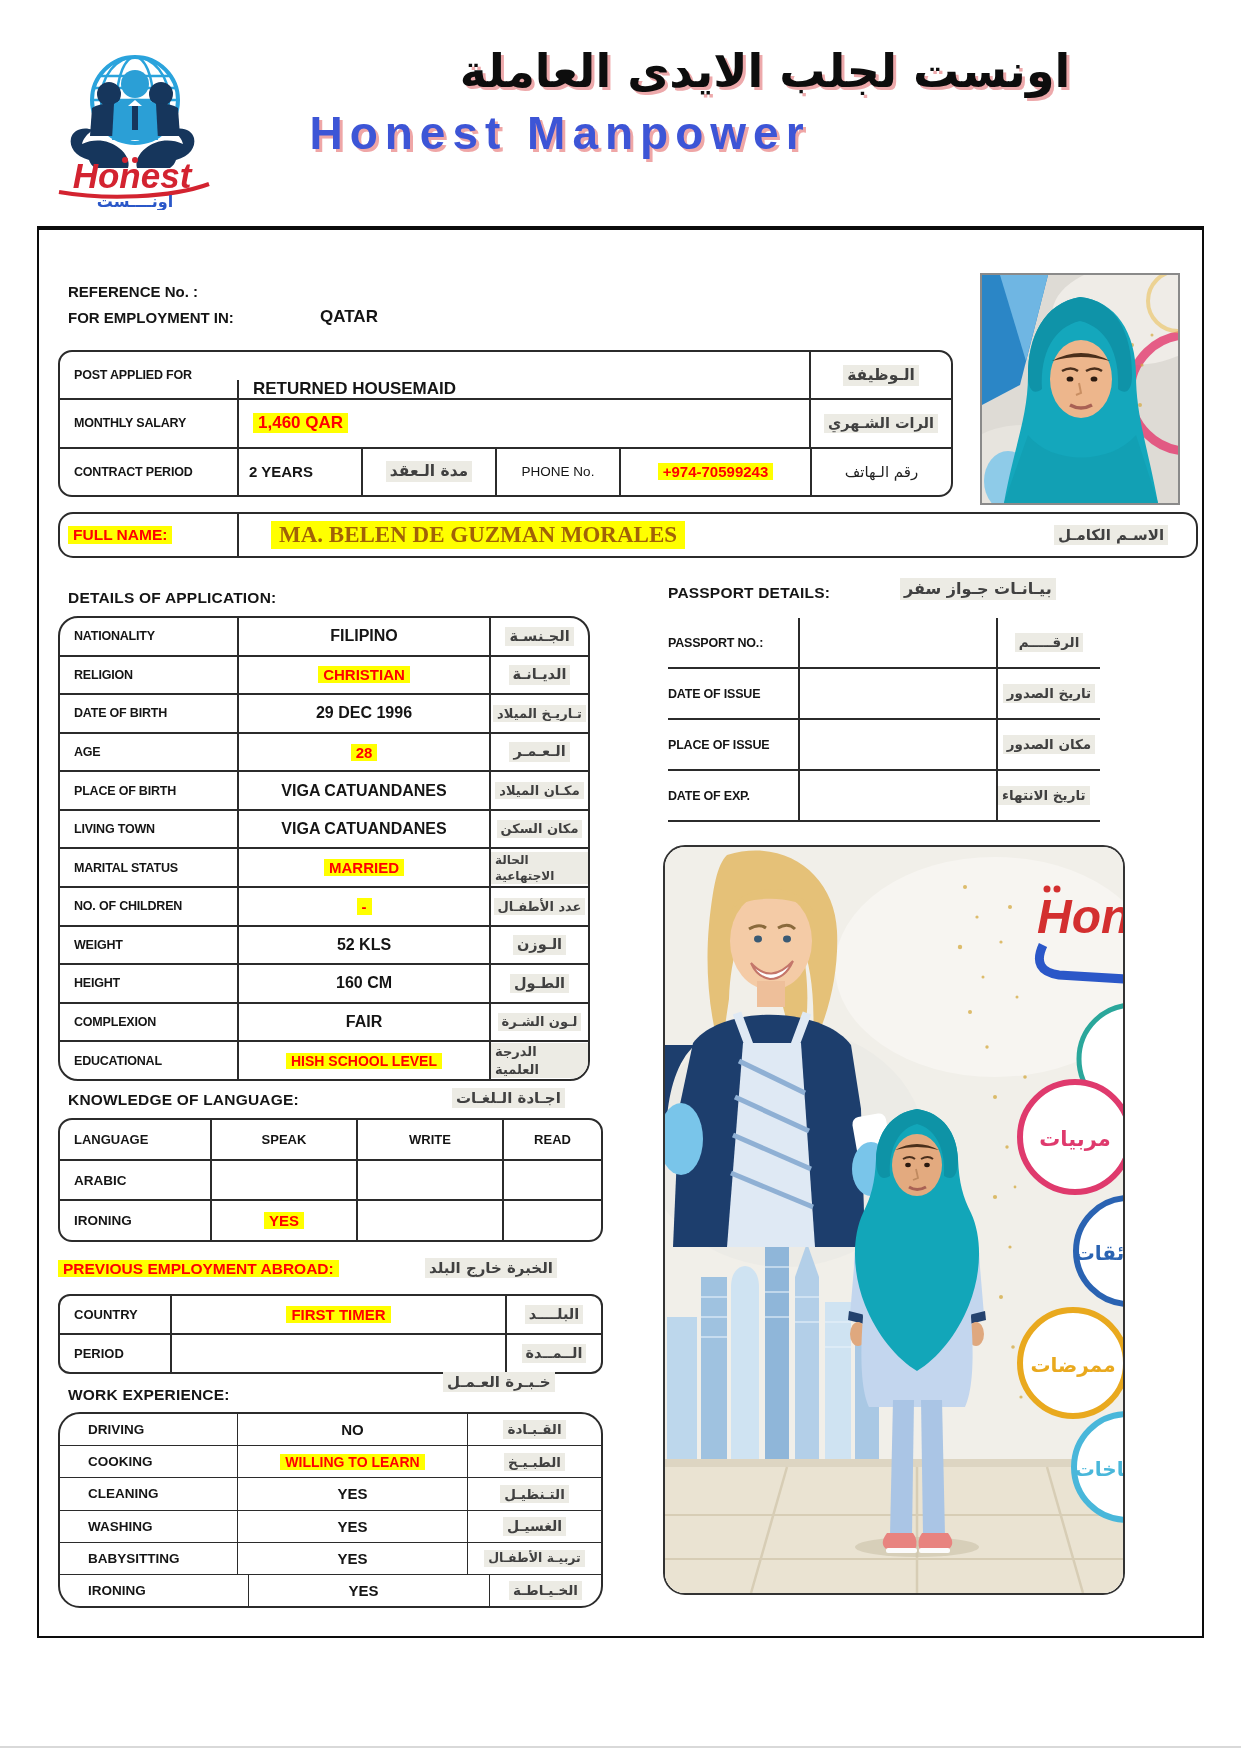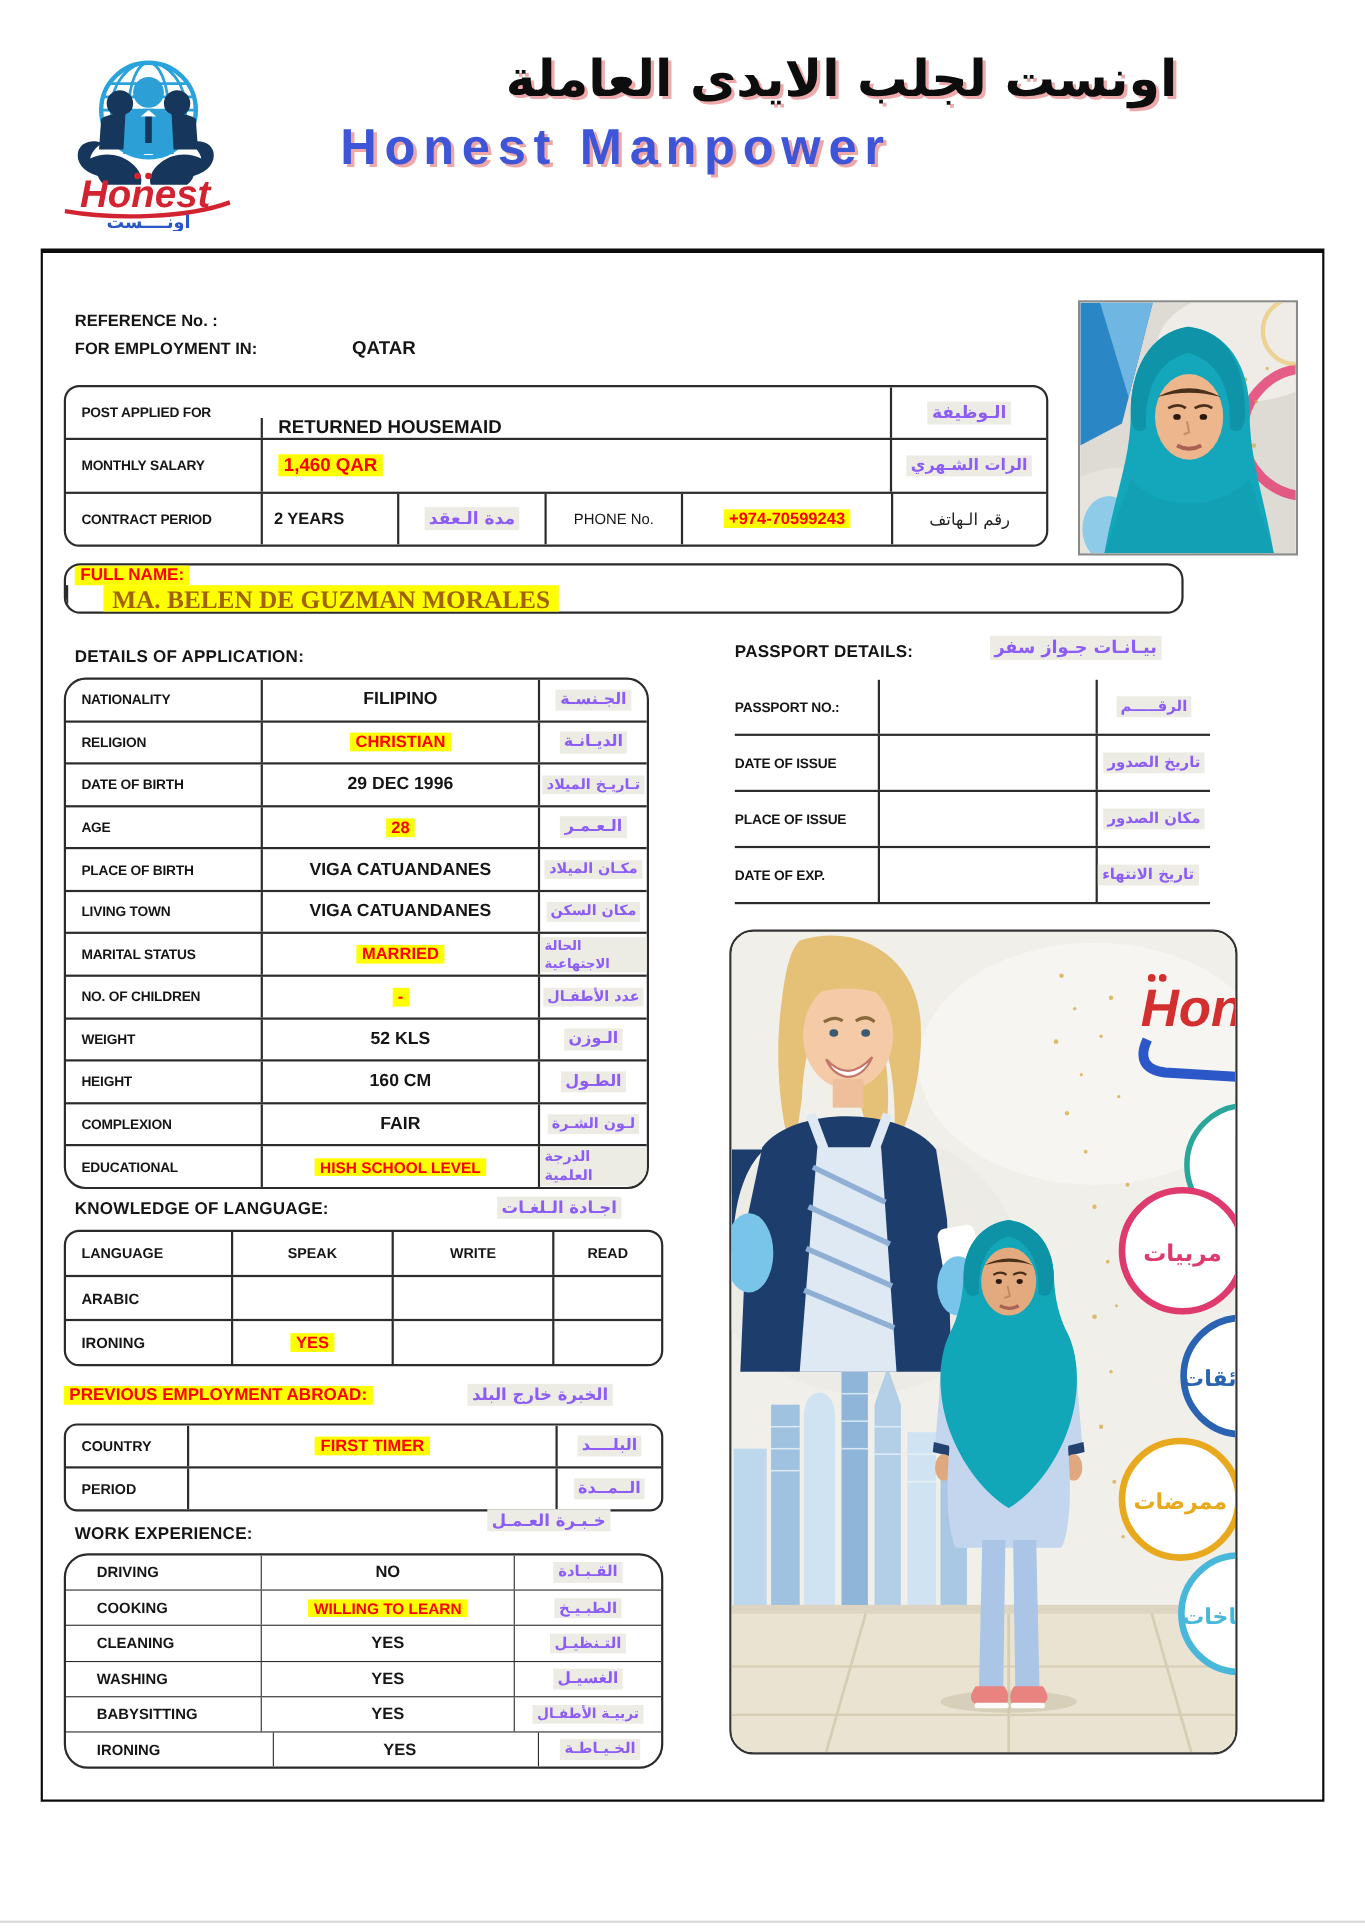--- a/index.html
+++ b/index.html
@@ -2,21 +2,21 @@
 <html><head>
 <meta charset="utf-8">
 <style>
   html,body{margin:0;padding:0;background:#fff;}
   .page{position:relative;width:1241px;height:1755px;background:#fff;overflow:hidden;
         font-family:"Liberation Sans",sans-serif;color:#151515;}
   .abs{position:absolute;}
   .b{font-weight:bold;}
   .sec{font-weight:bold;font-size:15.5px;letter-spacing:.2px;}
   .hl{background:#ffff00;color:#ff0000;font-weight:bold;padding:0 5px;}
-  .ar{font-family:"DejaVu Sans",sans-serif;color:#8b5cf6;background:#ecebe4;font-weight:bold;
+  .ar{font-family:"DejaVu Sans",sans-serif;color:#404040;background:#ecebe4;font-weight:bold;
       font-size:14.5px;padding:0 4px;line-height:1.35;}
   .arp{font-family:"DejaVu Sans",sans-serif;color:#1f1f1f;font-size:15px;}
   .frame{position:absolute;left:37px;top:226px;width:1167px;height:1412px;
          border:2px solid #0c0c0c;border-top-width:4px;box-sizing:border-box;}
   .tbl{position:absolute;border:2px solid #2b2b2b;background:#fff;overflow:hidden;
        display:flex;flex-direction:column;box-sizing:border-box;}
   .trow{display:flex;flex:1;border-top:2px solid #2b2b2b;align-items:stretch;min-height:0;}
   .trow.first{border-top:none;}
   .tc{display:flex;align-items:center;justify-content:center;border-left:2px solid #2b2b2b;
       box-sizing:border-box;min-width:0;}
@@ -149,21 +149,21 @@
       <path d="M80,96 q9,-5 16,0" stroke="#4a2f1c" stroke-width="2.5" fill="none"></path>
       <path d="M104,96 q9,-5 16,0" stroke="#4a2f1c" stroke-width="2.5" fill="none"></path>
       <ellipse cx="88" cy="104" rx="3.4" ry="2.6" fill="#2b1a10"></ellipse>
       <ellipse cx="112" cy="104" rx="3.4" ry="2.6" fill="#2b1a10"></ellipse>
       <path d="M97,108 l2,10 l-5,2" stroke="#c98f63" stroke-width="2" fill="none"></path>
       <path d="M88,130 q11,6 22,0" stroke="#a96154" stroke-width="3.5" fill="none"></path>
       <path d="M46,160 C70,190 128,190 154,160 L176,228 L22,228 Z" fill="#12a0b4"></path>
     </svg>
   </div>
 
-  <div class="tbl" style="left:58px;top:512px;width:1018px;height:46px;border-radius:15px;flex-direction:column;">
+  <div class="tbl" style="left:58px;top:512px;width:1140px;height:46px;border-radius:15px;flex-direction:row;">
     <div class="tc first start" style="width:177px;padding-left:8px;">
       <span class="hl" style="font-size:15.5px;">FULL NAME:</span>
     </div>
     <div class="tc start" style="flex:1;padding-left:32px;">
       <span class="bigname">MA. BELEN DE GUZMAN MORALES</span>
     </div>
     <div class="tc" style="width:170px;border-left:none;">
       <span class="ar" style="font-size:15px;">الاسـم الكامـل</span>
     </div>
   </div>

